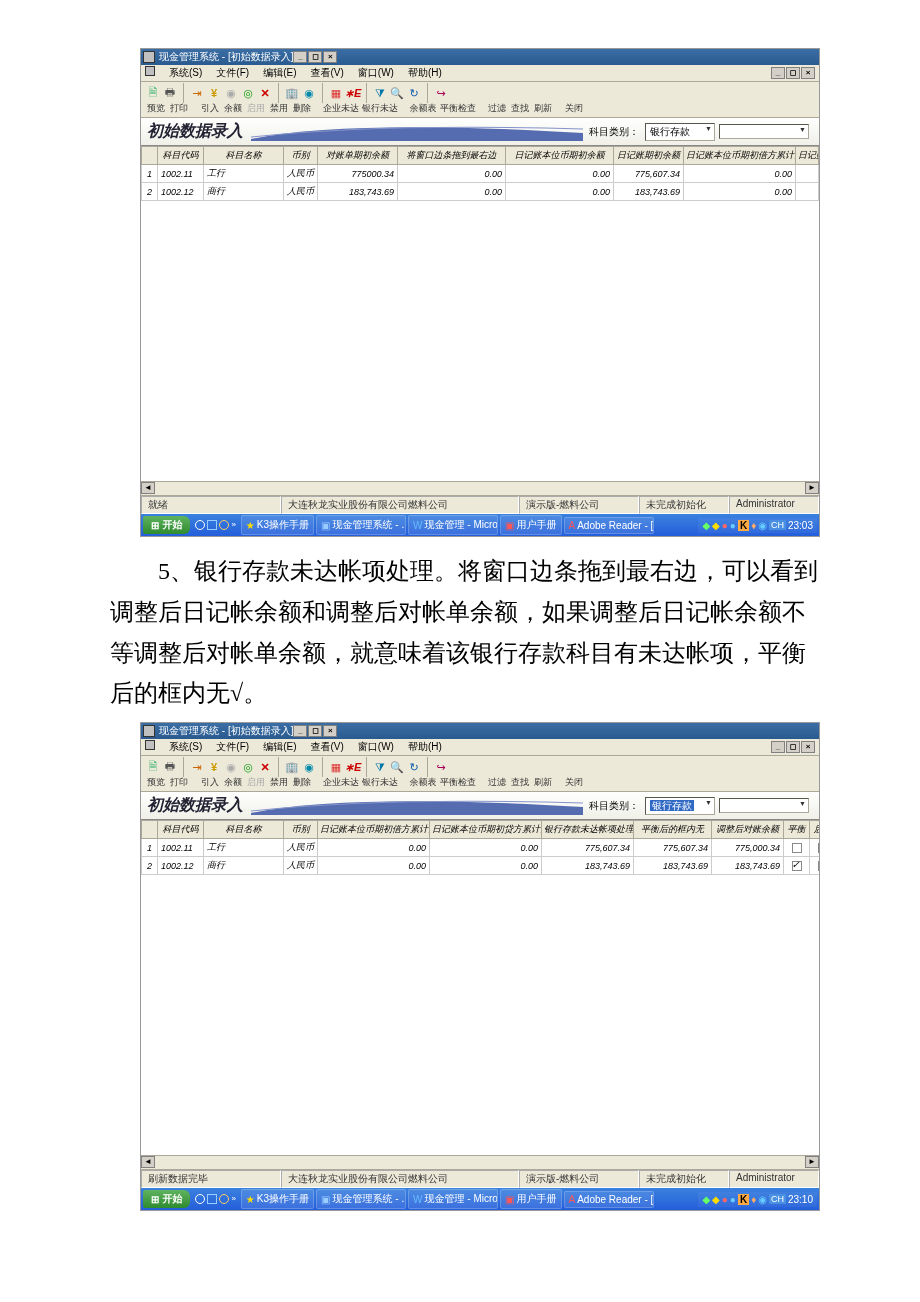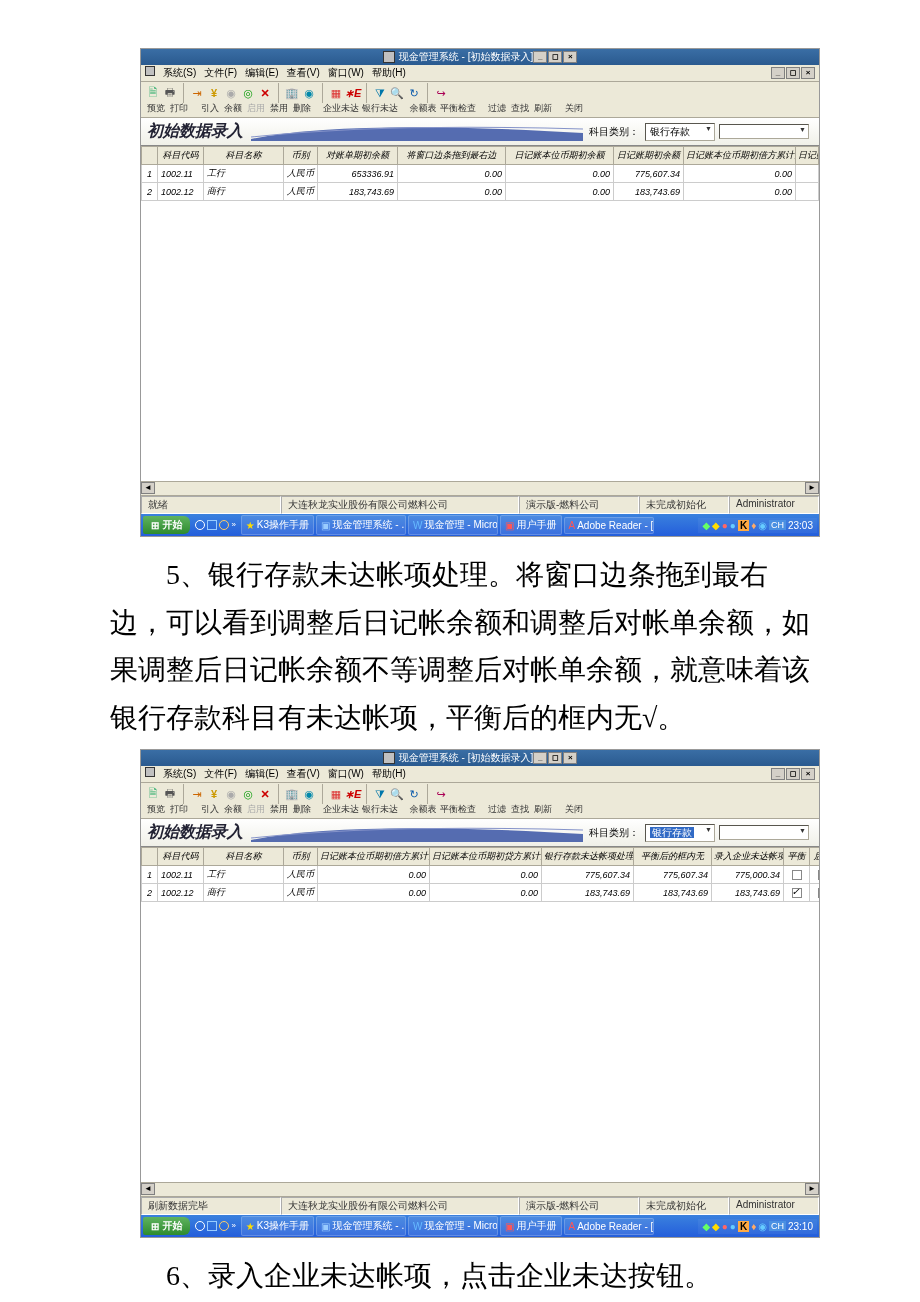--- a/index.html
+++ b/index.html
@@ -1,25 +1,25 @@
 <!DOCTYPE html>
 <html><head>
 <meta charset="utf-8">
 <style>
   * { margin: 0; padding: 0; box-sizing: border-box; }
   body { font-family: "SimSun", "Microsoft YaHei", sans-serif; background: #fff; width: 920px; }
   .page { padding: 40px 100px 40px 110px; }
   .screenshot { border: 1px solid #999; margin: 8px 0 14px 30px; font-size: 10px; }
-  .titlebar { background: linear-gradient(#3a6ea5,#2a5a8f); color: #fff; display: flex; align-items: center; justify-content: center; padding: 1px 2px; font-size: 10px; }
+  .titlebar { background: linear-gradient(#3a6ea5,#2a5a8f); color: #fff; display: flex; align-items: center; justify-content: flex-start; padding: 1px 2px; font-size: 10px; }
   .titlebar-left { display: flex; align-items: center; gap: 4px; }
   .sq { width: 12px; height: 12px; background: #c0c0c0; border: 1px solid #333; }
   .winbtns { display: flex; gap: 1px; }
   .winbtn { width: 14px; height: 12px; background: #d4d0c8; border: 1px solid #808080; font-size: 8px; text-align: center; line-height: 10px; color: #000; font-weight: bold; }
   .menubar { background: #ece9d8; display: flex; align-items: center; justify-content: space-between; padding: 1px 4px; font-size: 10px; color: #000; border-bottom: 1px solid #aca899; }
-  .menubar-left { display: flex; gap: 8px; }
+  .menubar-left { display: flex; gap: 14px; }
   .toolbar { background: #ece9d8; border-bottom: 1px solid #aca899; padding: 2px 4px; }
   .tbrow { display: flex; align-items: center; gap: 2px; height: 18px; }
   .tbicon { width: 16px; height: 14px; display: inline-flex; align-items: center; justify-content: center; font-size: 11px; }
   .tblabelrow { display: flex; gap: 1px; font-size: 9px; color: #333; }
   .tblabel { width: 22px; text-align: center; }
   .tbgroup { display: flex; gap: 1px; align-items: center; }
   .tbsep { width: 1px; height: 20px; background: #aca899; margin: 0 3px; }
   .subtitle-bar { background: linear-gradient(#ffffff,#f0f0e8); display: flex; align-items: center; padding: 3px 6px; border-bottom: 1px solid #888; }
   .subtitle { font-size: 16px; font-weight: bold; font-style: italic; font-family: "KaiTi","SimSun"; color: #223; }
   .swoosh { flex: 1; height: 18px; position: relative; margin-left: 8px; overflow: hidden; }
@@ -40,21 +40,21 @@
   .hscroll .arrow { width: 14px; height: 12px; border: 1px solid #808080; background: #d4d0c8; font-size: 8px; text-align: center; line-height: 10px; }
   .hscroll .track { flex: 1; background: #ece9d8; }
   .watermark { position: absolute; left: 50%; top: 45%; transform: translate(-50%,-50%); font-size: 26px; letter-spacing: 2px; color: rgba(0,0,0,0.05); font-family: Arial; }
   .statusbar { background: #ece9d8; border-top: 1px solid #aca899; display: flex; font-size: 10px; color: #333; }
   .statuscell { border: 1px inset #fff; padding: 1px 6px; flex: 1; white-space: nowrap; overflow: hidden; }
   .taskbar { background: linear-gradient(#3a81de,#245edb); display: flex; align-items: center; padding: 0 2px; height: 22px; font-size: 10px; color: #fff; gap: 2px; }
   .startbtn { background: linear-gradient(#5fb35f,#2e8b2e); padding: 2px 8px; border-radius: 2px 6px 6px 2px; font-weight: bold; display: flex; align-items: center; gap: 3px; }
   .taskitem { background: rgba(255,255,255,0.1); border: 1px solid rgba(255,255,255,0.2); padding: 2px 4px; border-radius: 2px; white-space: nowrap; max-width: 90px; overflow: hidden; text-overflow: ellipsis; display: flex; align-items: center; gap: 2px; }
   .tray { margin-left: auto; background: rgba(255,255,255,0.05); padding: 2px 4px; display: flex; align-items: center; gap: 2px; }
   .tray-ico { width: 10px; height: 10px; display: inline-block; border: 1px solid currentColor; }
-  .paragraph { font-size: 28px; line-height: 1.7; margin: 10px 0 6px 0; font-family: "SimSun"; }
+  .paragraph { font-size: 24px; line-height: 1.7; margin: 10px 0 6px 0; font-family: "SimSun"; }
   .paragraph.first { text-indent: 2em; }
   .chk { width: 10px; height: 10px; border: 1px solid #888; display: inline-block; vertical-align: middle; background: #fff; position: relative; }
   .chk.ck::after { content:"✓"; position:absolute; left:-1px; top:-3px; font-size:10px; color:#000; }
   .rownum { background: #ece9d8; text-align: center; width: 16px; }
   .qlaunch { display: flex; gap: 2px; padding: 0 3px; }
 </style>
 </head>
 <body>
 
 <div class="page">
@@ -185,21 +185,21 @@
               <th>日记账本位币期初余额</th>
               <th>日记账期初余额</th>
               <th>日记账本位币期初借方累计金额</th>
               <th>日记账本位币期</th>
       </tr>
       <tr>
         <td class="rownum">1</td>
               <td>1002.11</td>
               <td>工行</td>
               <td class="c">人民币</td>
-              <td class="r">653336.91</td>
+              <td class="r">775000.34</td>
               <td class="r">0.00</td>
               <td class="r">0.00</td>
               <td class="r">775,607.34</td>
               <td class="r">0.00</td>
               <td></td>
       </tr>
       <tr>
         <td class="rownum">2</td>
               <td>1002.12</td>
               <td>商行</td>
@@ -390,21 +390,21 @@
       <tbody>
             <tr>
         <th></th>
               <th>科目代码</th>
               <th>科目名称</th>
               <th>币别</th>
               <th>日记账本位币期初借方累计金额</th>
               <th>日记账本位币期初贷方累计金额</th>
               <th>银行存款未达帐项处理</th>
               <th>平衡后的框内无</th>
-              <th>录入企业未达帐项</th>
+              <th>调整后对账余额</th>
               <th>平衡</th>
               <th>启用</th>
       </tr>
       <tr>
         <td class="rownum">1</td>
               <td>1002.11</td>
               <td>工行</td>
               <td class="c">人民币</td>
               <td class="r">0.00</td>
               <td class="r">0.00</td>
@@ -483,15 +483,14 @@
       <span style="color:#6cf">●</span>
       <span style="background:#fa4;color:#000;font-weight:bold;padding:0 2px">K</span>
       <span style="color:#fa6">♦</span>
       <span style="color:#6cf">◉</span>
       <span style="background:#4a90e2;color:#fff;padding:0 2px;font-size:9px">CH</span>
       <span>23:10</span>
     </span>
   </div>
 </div>
 
-<p class="paragraph first">6、录入企业未达帐项，点击企业未达按钮。</p>
 
 </div>
 
 </body></html>

